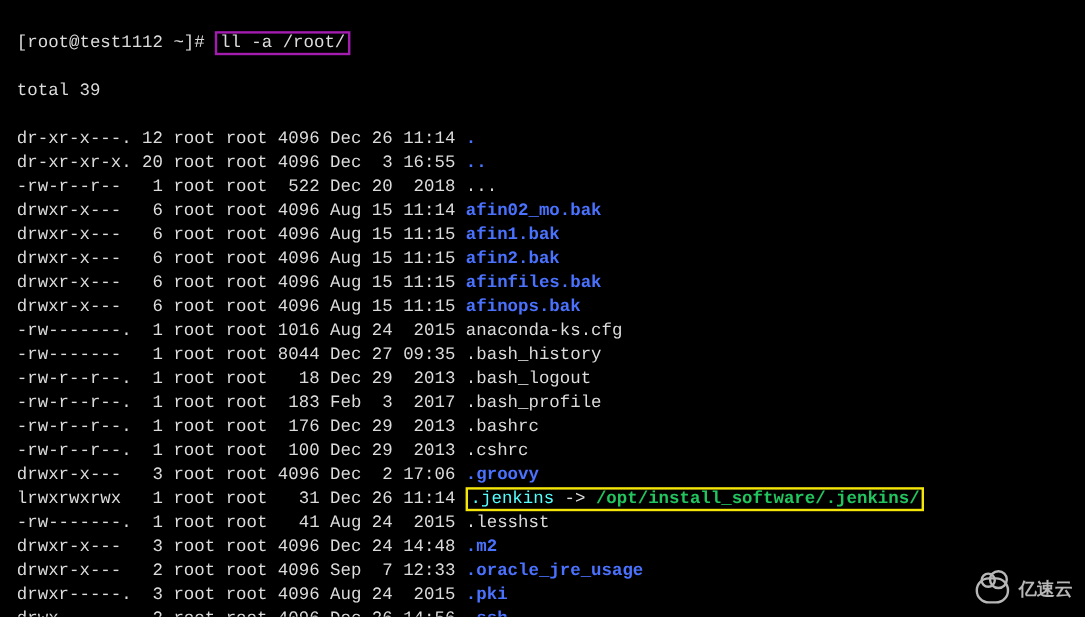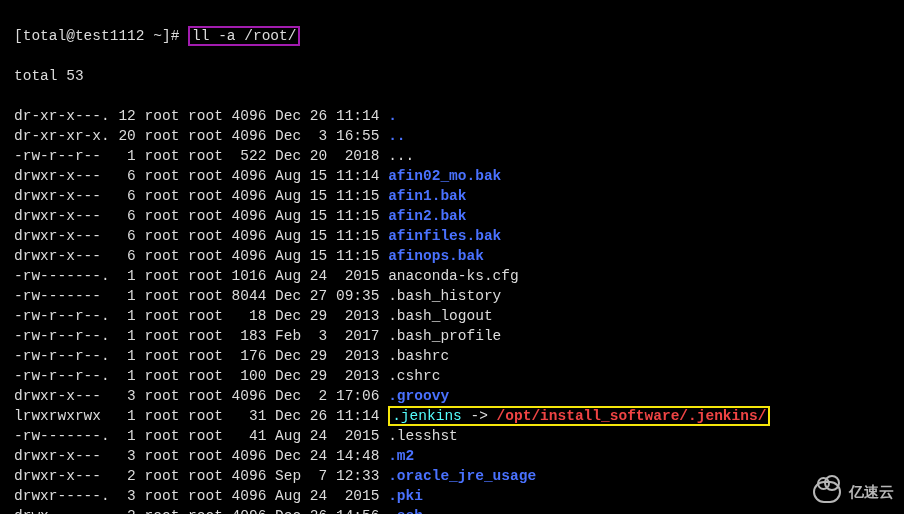--- a/index.html
+++ b/index.html
@@ -21,21 +21,21 @@
   }
   .cmd-box {
     border: 2px solid #a21caf;
     padding: 0 2px;
   }
   .highlight-box {
     border: 2px solid #f5e60a;
     padding: 0 2px;
   }
   .blue  { color: #4a72ff; font-weight: bold; }
-  .lightblue { color: #ef4444; font-weight: bold; }
+  .lightblue { color: #22c55e; font-weight: bold; }
   .cyan  { color: #55ffff; font-weight: normal; }
   .white { color: #dcdcdc; }
   .grey  { color: #dcdcdc; }
   .watermark {
     position: absolute;
     right: 10px;
     bottom: 10px;
     height: 24px;
     display: flex;
     align-items: center;
@@ -62,22 +62,22 @@
     background: transparent;
   }
   .cloud::before { width: 9px; height: 9px; top: -6px; left: 2px; }
   .cloud::after  { width: 12px; height: 12px; top: -8px; left: 9px; }
   .row { display: block; }
 </style>
 </head>
 <body>
 
 <div class="terminal">
-<span class="row"><span class="host">[total@test1112 ~]# </span><span class="cmd-box">ll -a /root/</span></span>
-<span class="row">total 53</span>
+<span class="row"><span class="host">[root@test1112 ~]# </span><span class="cmd-box">ll -a /root/</span></span>
+<span class="row">total 39</span>
 <div id="rows"><span class="row"><span class="grey">dr-xr-x---. 12 root root 4096 Dec 26 11:14 </span><span class="blue">.</span></span><span class="row"><span class="grey">dr-xr-xr-x. 20 root root 4096 Dec  3 16:55 </span><span class="blue">..</span></span><span class="row"><span class="grey">-rw-r--r--   1 root root  522 Dec 20  2018 </span><span class="white">...</span></span><span class="row"><span class="grey">drwxr-x---   6 root root 4096 Aug 15 11:14 </span><span class="blue">afin02_mo.bak</span></span><span class="row"><span class="grey">drwxr-x---   6 root root 4096 Aug 15 11:15 </span><span class="blue">afin1.bak</span></span><span class="row"><span class="grey">drwxr-x---   6 root root 4096 Aug 15 11:15 </span><span class="blue">afin2.bak</span></span><span class="row"><span class="grey">drwxr-x---   6 root root 4096 Aug 15 11:15 </span><span class="blue">afinfiles.bak</span></span><span class="row"><span class="grey">drwxr-x---   6 root root 4096 Aug 15 11:15 </span><span class="blue">afinops.bak</span></span><span class="row"><span class="grey">-rw-------.  1 root root 1016 Aug 24  2015 </span><span class="white">anaconda-ks.cfg</span></span><span class="row"><span class="grey">-rw-------   1 root root 8044 Dec 27 09:35 </span><span class="white">.bash_history</span></span><span class="row"><span class="grey">-rw-r--r--.  1 root root   18 Dec 29  2013 </span><span class="white">.bash_logout</span></span><span class="row"><span class="grey">-rw-r--r--.  1 root root  183 Feb  3  2017 </span><span class="white">.bash_profile</span></span><span class="row"><span class="grey">-rw-r--r--.  1 root root  176 Dec 29  2013 </span><span class="white">.bashrc</span></span><span class="row"><span class="grey">-rw-r--r--.  1 root root  100 Dec 29  2013 </span><span class="white">.cshrc</span></span><span class="row"><span class="grey">drwxr-x---   3 root root 4096 Dec  2 17:06 </span><span class="blue">.groovy</span></span><span class="row"><span class="grey">lrwxrwxrwx   1 root root   31 Dec 26 11:14 </span><span class="highlight-box"><span class="cyan">.jenkins</span><span class="white"> -&gt; </span><span class="lightblue">/opt/install_software/.jenkins/</span></span></span><span class="row"><span class="grey">-rw-------.  1 root root   41 Aug 24  2015 </span><span class="white">.lesshst</span></span><span class="row"><span class="grey">drwxr-x---   3 root root 4096 Dec 24 14:48 </span><span class="blue">.m2</span></span><span class="row"><span class="grey">drwxr-x---   2 root root 4096 Sep  7 12:33 </span><span class="blue">.oracle_jre_usage</span></span><span class="row"><span class="grey">drwxr-----.  3 root root 4096 Aug 24  2015 </span><span class="blue">.pki</span></span><span class="row"><span class="grey">drwx------.  2 root root 4096 Dec 26 14:56 </span><span class="blue">.ssh</span></span></div>
 
 </div>
 
 <div class="watermark">
   <span class="cloud"></span>
   <span>亿速云</span>
 </div>
 
 </body></html>

